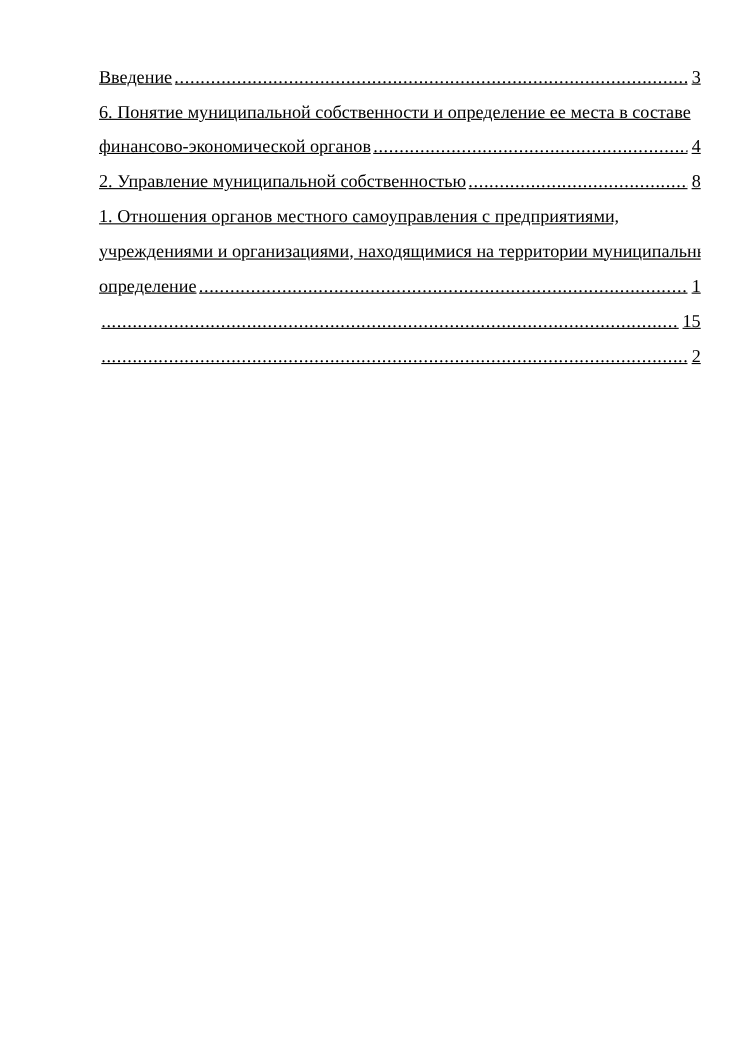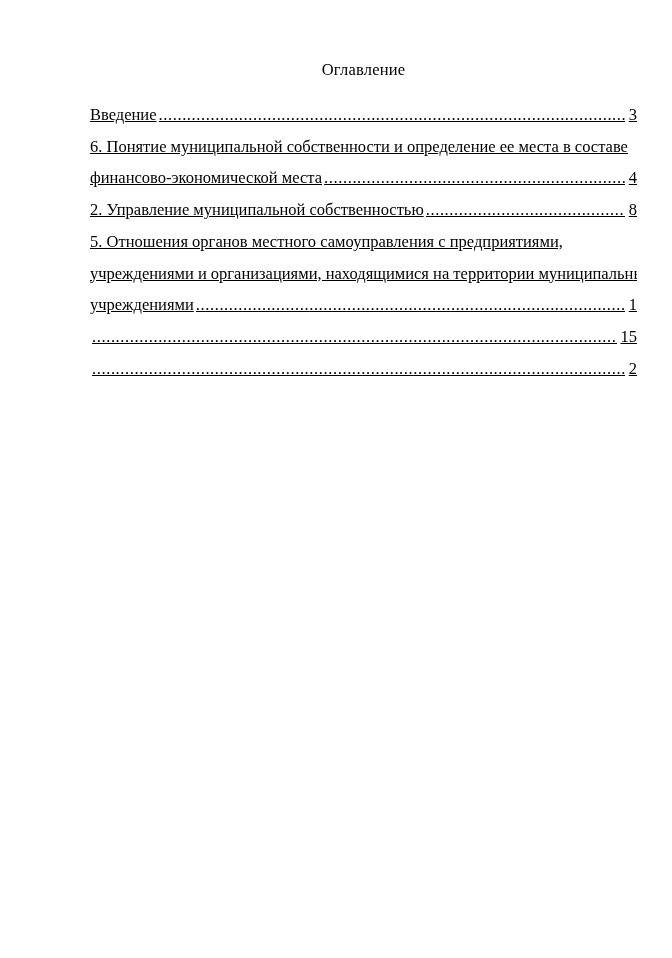--- a/index.html
+++ b/index.html
@@ -63,55 +63,54 @@
   .toc-page {
     flex: 0 0 auto;
     text-align: right;
   }
 </style>
 </head>
 <body>
 
 <div class="page">
   <div class="content">
-    <h1 class="doc-title">Оглавление</h1>
     <div id="toc-list">
         <div class="toc-entry">
           <div class="toc-line">
             <span class="toc-label">Введение</span>
             <span class="leader">..........................................................................................................................................................................</span>
             <span class="toc-page">3</span>
           </div>
         </div>
         <div class="toc-entry">
           <div class="toc-line">
             <span class="toc-label">6. Понятие муниципальной собственности и определение ее места в составе</span>
           </div>
           <div class="toc-line">
-            <span class="toc-label">финансово-экономической места</span>
+            <span class="toc-label">финансово-экономической органов</span>
             <span class="leader">..........................................................................................................................................................................</span>
             <span class="toc-page">4</span>
           </div>
         </div>
         <div class="toc-entry">
           <div class="toc-line">
             <span class="toc-label">2. Управление муниципальной собственностью</span>
             <span class="leader">..........................................................................................................................................................................</span>
             <span class="toc-page">8</span>
           </div>
         </div>
         <div class="toc-entry">
           <div class="toc-line">
-            <span class="toc-label">5. Отношения органов местного самоуправления с предприятиями,</span>
+            <span class="toc-label">1. Отношения органов местного самоуправления с предприятиями,</span>
           </div>
           <div class="toc-line">
             <span class="toc-label">учреждениями и организациями, находящимися на территории муниципальных</span>
           </div>
           <div class="toc-line">
-            <span class="toc-label">учреждениями</span>
+            <span class="toc-label">определение</span>
             <span class="leader">..........................................................................................................................................................................</span>
             <span class="toc-page">1</span>
           </div>
         </div>
         <div class="toc-entry">
           <div class="toc-line">
             <span class="leader">..........................................................................................................................................................................</span>
             <span class="toc-page">15</span>
           </div>
         </div>

